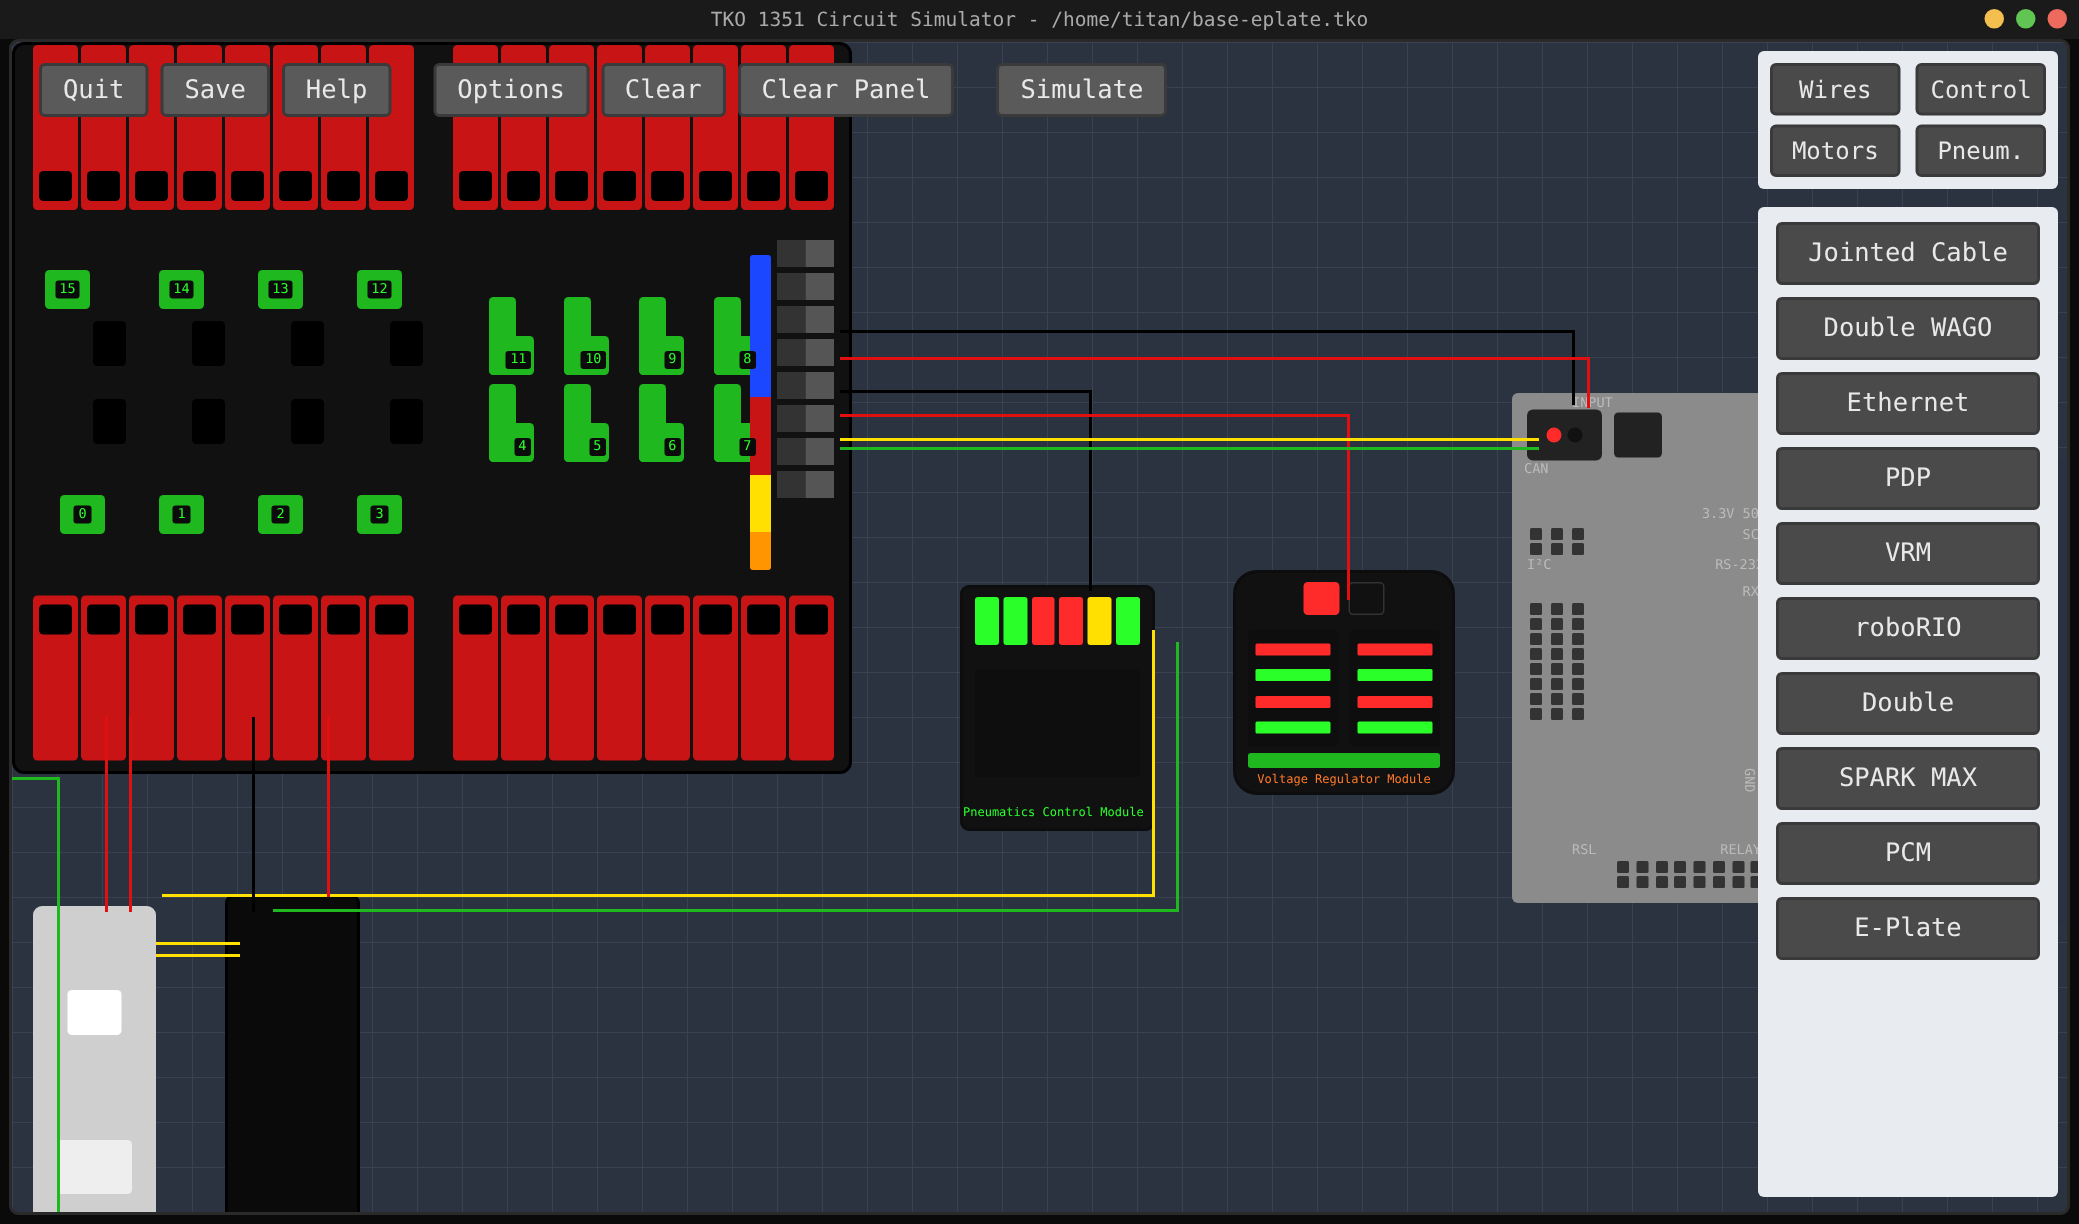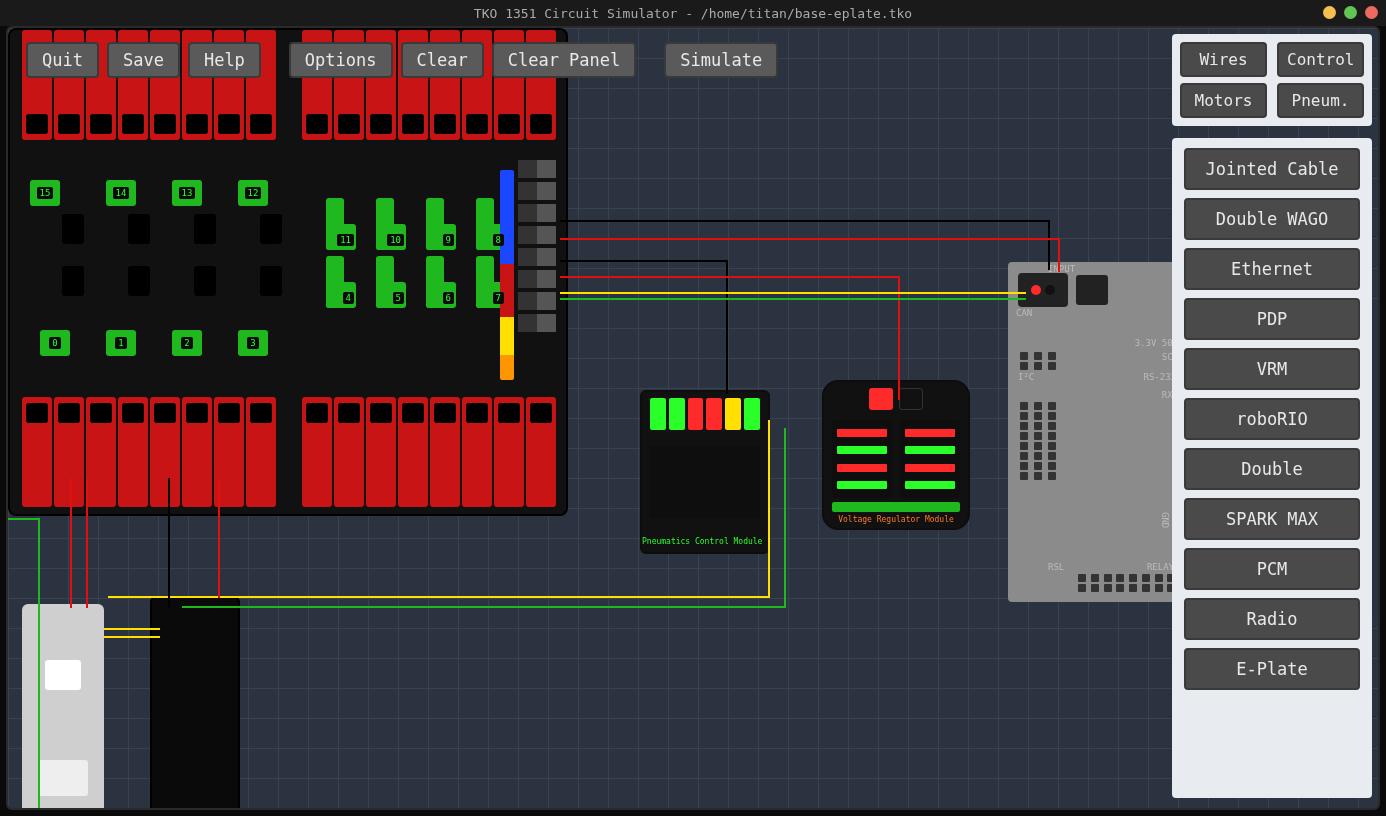--- a/index.html
+++ b/index.html
@@ -134,21 +134,20 @@
   <div class="partlist">
     <button class="btn">Jointed Cable</button>
     <button class="btn">Double WAGO</button>
     <button class="btn">Ethernet</button>
     <button class="btn">PDP</button>
     <button class="btn">VRM</button>
     <button class="btn">roboRIO</button>
     <button class="btn">Double</button>
     <button class="btn">SPARK MAX</button>
     <button class="btn">PCM</button>
-    <button class="btn">Radio</button>
     <button class="btn">E-Plate</button>
   </div>
 
   <div class="minimap"></div>
 
   <div class="comp pdp">
     <div class="redrow top">
       <div class="redblock">
           <div class="conn"></div>
         </div>

